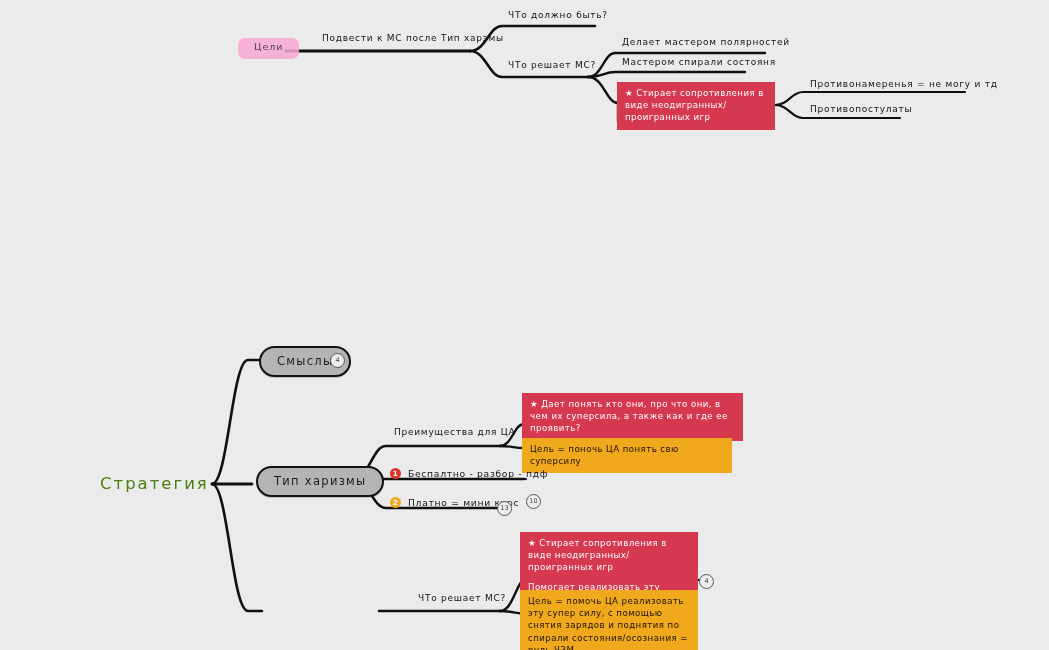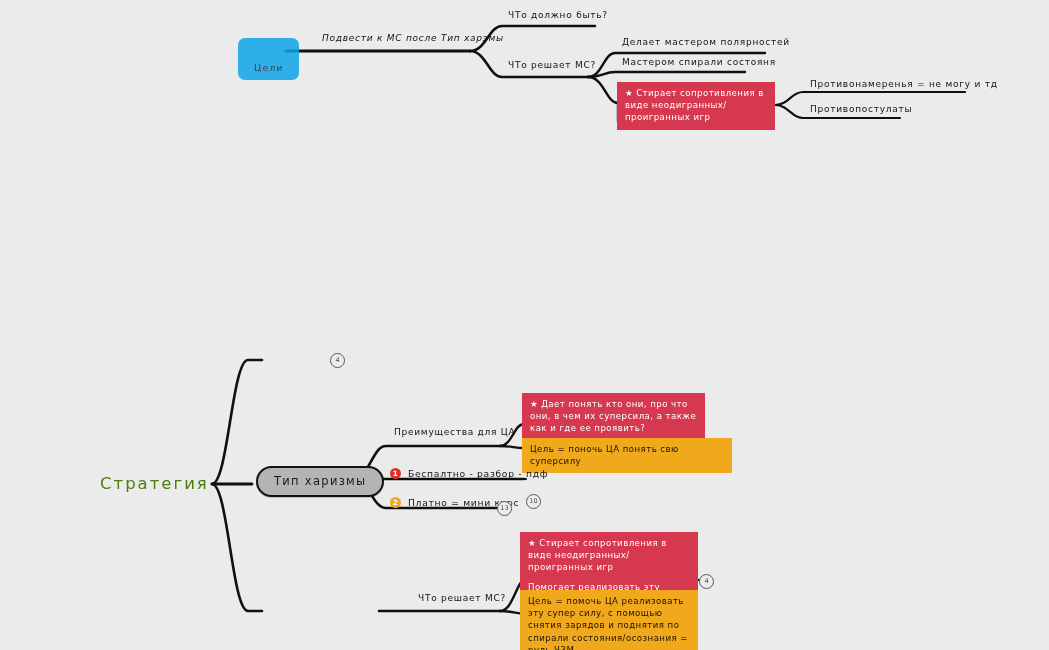--- a/index.html
+++ b/index.html
@@ -48,24 +48,24 @@
     border-radius: 22px;
     padding: 6px 16px 7px;
     font-size: 11.5px;
     letter-spacing: 1.3px;
     color: #1c1c1c;
     text-align: center;
     box-shadow: 0 1px 0 rgba(0,0,0,.18);
   }
   
   .ghost {
-    background: #0ea5e9;
+    background: #f9a8d4;
     border: none;
     border-radius: 7px;
-    padding: 24px 16px 7px;
+    padding: 3px 16px 7px;
     font-size: 9.5px;
     letter-spacing: 1.0px;
     color: #2a2a2a;
     opacity: .85;
     text-align: right;
   }
   
   .label {
     font-size: 9px;
     letter-spacing: .75px;
@@ -163,48 +163,49 @@
       <path d="M697,580 L700,580" stroke-width="2"></path>
       <path d="M704,580 L710,580" stroke-width="1.6"></path>
 
       <path d="M500,479 L526,479" stroke-width="2"></path>
       <path d="M500,508 L497,508" stroke-width="2"></path>
     </g>
   </svg>
 
   <div class="node ghost" style="left:238px; top:38px;">Цели</div>
 
-  <div class="node label" style="left:320px; top:33px;font-style:italic;">Подвести к МС после Тип харэмы</div>
+  <div class="node label" style="left:320px; top:33px;">Подвести к МС после Тип харэмы</div>
 
   <div class="node label" style="left:506px; top:10px;">ЧТо должно быть?</div>
 
   <div class="node label" style="left:506px; top:60px;">ЧТо решает МС?</div>
 
   <div class="node label" style="left:620px; top:37px;">Делает мастером полярностей</div>
 
   <div class="node label" style="left:620px; top:57px;">Мастером спирали состояня</div>
 
   <div class="node box red" style="left:617px; top:82px; width:158px;">
     <p><span class="star">★</span><span>Стирает сопротивления в виде неодигранных/проигранных игр</span></p>
   </div>
 
   <div class="node label" style="left:808px; top:79px;">Противонамеренья = не могу и тд</div>
 
   <div class="node label" style="left:808px; top:104px;">Противопостулаты</div>
 
   <div class="node root-text" style="left:100px; top:474px;">Стратегия</div>
 
+  <div class="node pill" style="left:259px; top:346px;">Смыслы</div>
   <div class="badge" style="left:330px; top:353px;">4</div>
 
   <div class="node pill" style="left:256px; top:466px;">Тип харизмы</div>
 
 
   <div class="node label" style="left:392px; top:427px;">Преимущества для ЦА</div>
 
-  <div class="node box red" style="left:522px; top:393px; width:183px;">
+  <div class="node box red" style="left:522px; top:393px; width:221px;">
     <p><span class="star">★</span><span>Дает понять кто они, про что они, в чем их суперсила, а также как и где ее проявить?</span></p>
   </div>
 
   <div class="node box orange" style="left:522px; top:438px; width:210px;">
     <p>Цель = поночь ЦА понять свю суперсилу</p>
   </div>
 
   <div class="node bullet-row" style="left:390px; top:468px;">
     <span class="num red">1</span>
     <span>Беспалтно - разбор - пдф</span>

